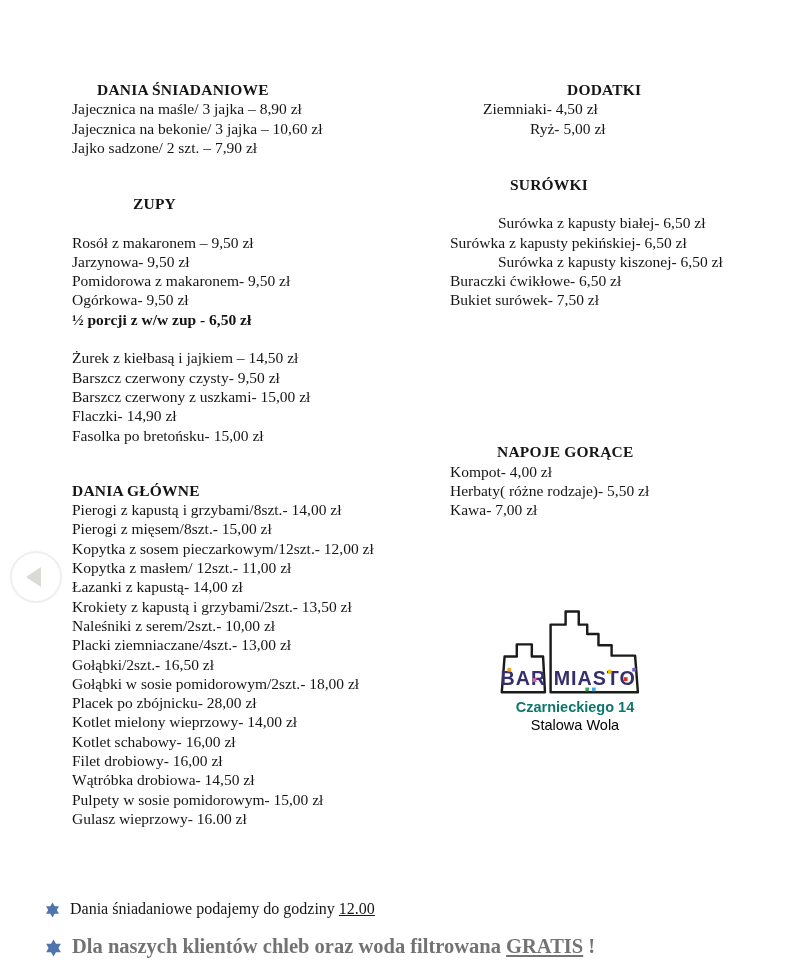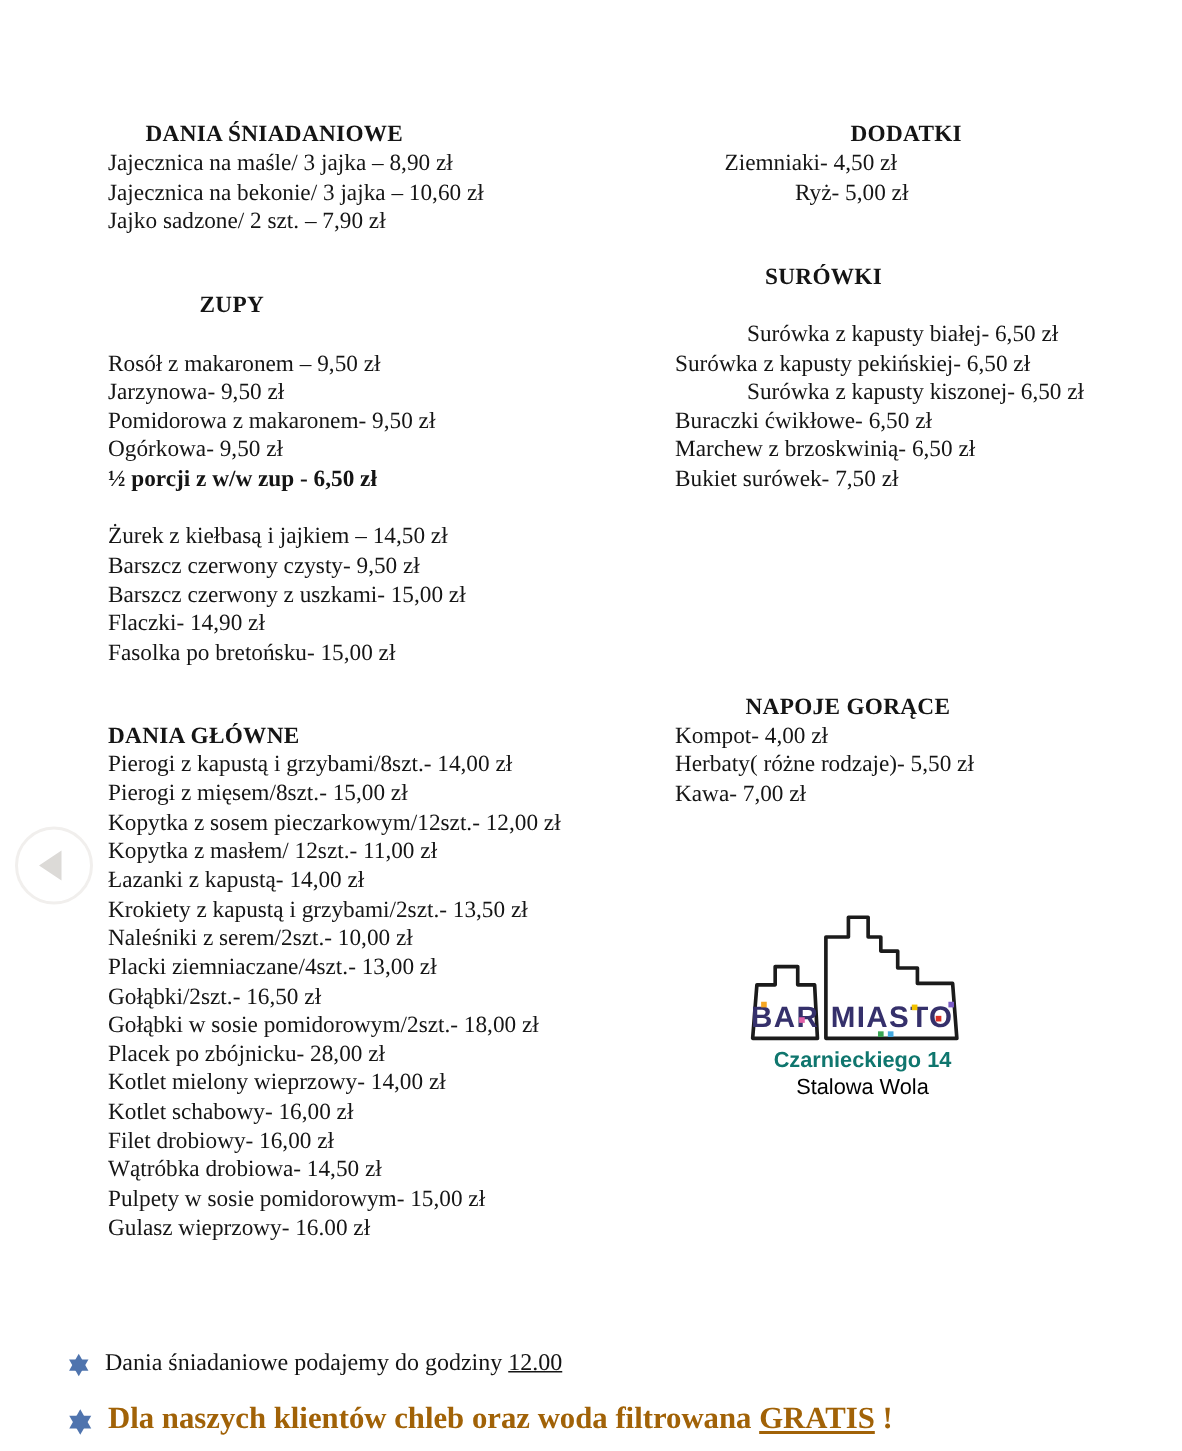--- a/index.html
+++ b/index.html
@@ -44,21 +44,21 @@
              border-top:10px solid transparent; border-bottom:10px solid transparent;
              border-right:15px solid #dcdad7; }
 
   
   .notes { position:absolute; left:45px; top:855px; width:720px; }
   .note { display:flex; align-items:flex-start; }
   .note .star { flex:0 0 auto; margin-right:10px; }
   .note-1 .note-text { font-size:16px; line-height:20px; }
   .note-1 .star { margin-top:3px; }
   .note-2 { margin-top:15px; }
-  .note-2 .note-text { font-size:20.5px; line-height:25px; font-weight:bold; color:#a16207; }
+  .note-2 .note-text { font-size:20.5px; line-height:25px; font-weight:bold; color:#737373; }
   .note-2 .star { margin-top:5px; }
   .u { text-decoration:underline; }
 </style>
 </head>
 <body>
 
 <div class="page">
 
   <div class="col col-left">
     <h3 class="sec-title h-breakfast">DANIA ŚNIADANIOWE</h3>
@@ -112,21 +112,20 @@
         <div class="mi tab1">Ziemniaki- 4,50 zł</div>
         <div class="mi tab2">Ryż- 5,00 zł</div>
       </div>
 
     <h3 class="sec-title h-salads">SURÓWKI</h3>
     <div class="list gap-line">
         <div class="mi tab3">Surówka z kapusty białej- 6,50 zł</div>
         <div class="mi">Surówka z kapusty pekińskiej- 6,50 zł</div>
         <div class="mi tab3">Surówka z kapusty kiszonej- 6,50 zł</div>
         <div class="mi">Buraczki ćwikłowe- 6,50 zł</div>
-        <div class="mi">Marchew z brzoskwinią- 6,50 zł</div>
         <div class="mi">Bukiet surówek- 7,50 zł</div>
       </div>
 
     <h3 class="sec-title h-drinks">NAPOJE GORĄCE</h3>
     <div class="list">
         <div class="mi">Kompot- 4,00 zł</div>
         <div class="mi">Herbaty( różne rodzaje)- 5,50 zł</div>
         <div class="mi">Kawa- 7,00 zł</div>
       </div>
   </div>

